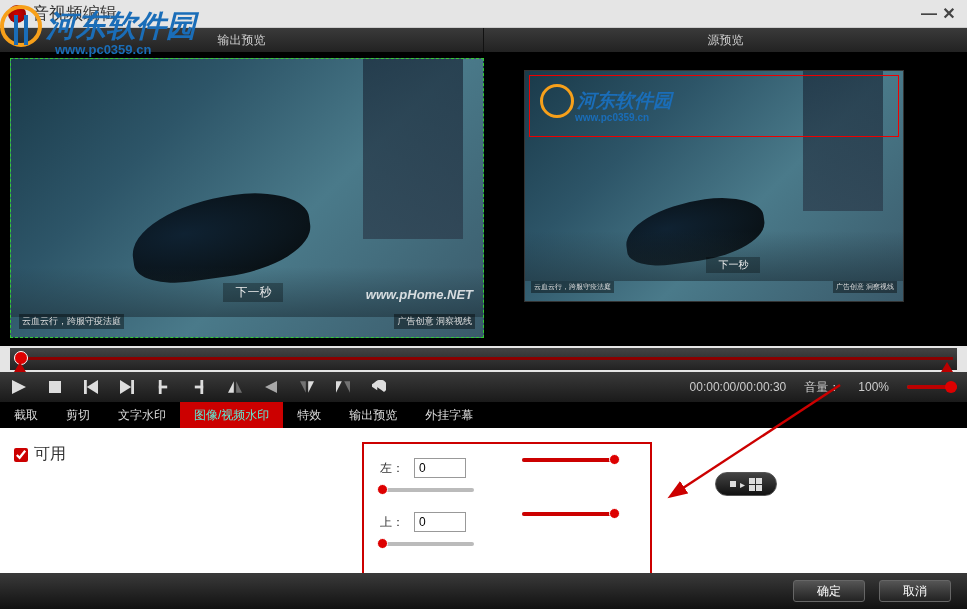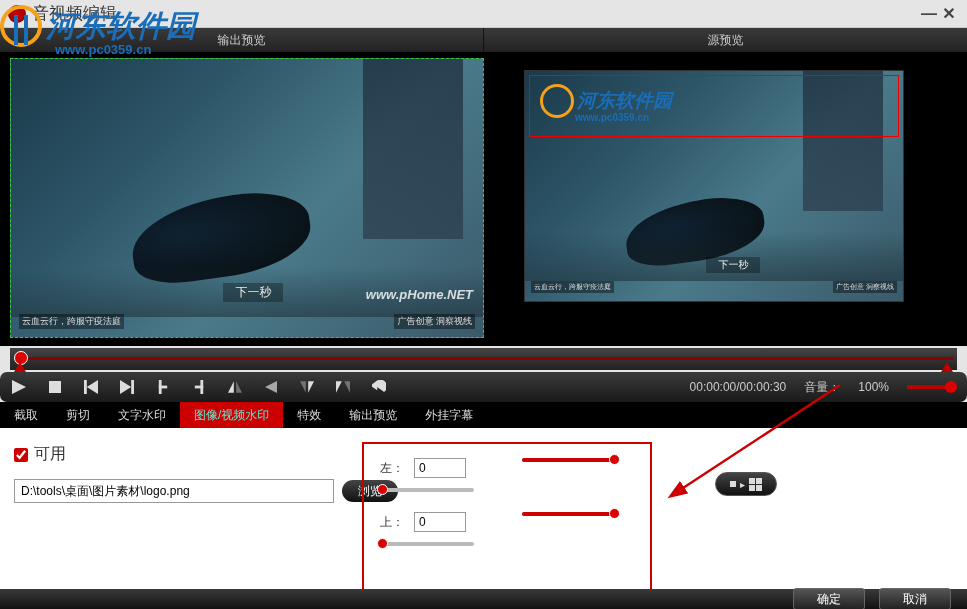--- a/index.html
+++ b/index.html
@@ -36,21 +36,21 @@
     .next-tag { position:absolute; bottom:35px; left:45%; color:#eee; font-size:12px; background:rgba(0,0,0,0.3); padding:1px 12px; }
     .next-tag-s { bottom:28px; font-size:10px; left:48%; }
     .corner-txt { position:absolute; bottom:8px; font-size:9px; color:#ddd; background:rgba(0,0,0,0.4); padding:1px 3px; }
     .phome { position:absolute; bottom:35px; right:10px; font-size:13px; font-style:italic; font-weight:bold; color:#fff; opacity:0.8; }
     
     .timeline { height: 22px; background: linear-gradient(#444, #222); position: relative; margin: 2px 10px; }
     .timeline-track { position: absolute; top: 9px; left: 4px; right: 4px; height: 3px; background: #8b0000; }
     .timeline-handle { position: absolute; top: 3px; left: 4px; width: 14px; height: 14px; background: #d00; border-radius: 50%; border: 1px solid #fff; }
     .timeline-tri { position:absolute; bottom:-2px; width:0; height:0; border-left:6px solid transparent; border-right:6px solid transparent; border-bottom:10px solid #b00; }
     
-    .toolbar { height: 30px; background: linear-gradient(#3a3a3a, #1a1a1a); display: flex; align-items: center; padding: 0 10px; gap: 18px; border-radius: 7px; }
+    .toolbar { height: 30px; background: linear-gradient(#3a3a3a, #1a1a1a); display: flex; align-items: center; padding: 0 10px; gap: 18px; }
     .tb-btn { width: 18px; height: 18px; cursor: pointer; display:flex; align-items:center; justify-content:center; }
     .tb-btn svg { fill: #ddd; }
     .tb-spacer { flex: 1; }
     .tb-time { color: #ccc; font-size: 12px; }
     .tb-vol-label { color: #ccc; font-size: 12px; }
     .tb-vol-slider { width: 50px; height: 4px; background: #555; position: relative; border-radius:2px; }
     .tb-vol-slider::after { content: ''; position: absolute; right: 0; top: -4px; width: 12px; height: 12px; background: #d00; border-radius: 50%; }
     .tb-vol-fill { position:absolute; left:0; top:0; bottom:0; width:100%; background:#b00; border-radius:2px; }
     
     .tabbar { height: 26px; background: #000; display: flex; align-items: stretch; }
@@ -76,21 +76,21 @@
     .params-grid { display:grid; grid-template-columns: 1fr 1fr; gap: 20px 18px; }
     
     .arrow-annot { position: absolute; pointer-events:none; }
     
     .ratio-btn { position: absolute; left: 715px; top: 44px; width: 62px; height: 24px; background: linear-gradient(#444,#111); border-radius: 12px; border: 1px solid #555; display: flex; align-items: center; justify-content: center; gap: 4px; cursor:pointer; }
     .ratio-btn .sq { width:6px; height:6px; background:#ddd; }
     .ratio-btn .arr { color:#ddd; font-size:10px; }
     .ratio-btn .grid4 { display:grid; grid-template-columns:6px 6px; gap:1px; }
     .ratio-btn .grid4 div { width:6px; height:6px; background:#ddd; }
     
-    .footer { position: absolute; bottom: 0; left: 0; right: 0; height: 20px; background: linear-gradient(#3a3a3a, #111); display: flex; align-items: center; justify-content: flex-end; padding: 7px 16px; gap: 14px; }
+    .footer { position: absolute; bottom: 0; left: 0; right: 0; height: 36px; background: linear-gradient(#3a3a3a, #111); display: flex; align-items: center; justify-content: flex-end; padding: 7px 16px; gap: 14px; }
     .footer-btn { width: 72px; height: 22px; background: linear-gradient(#555, #222); color: #fff; border: 1px solid #666; border-radius: 3px; font-size: 12px; cursor: pointer; }
   </style>
 </head>
 <body>
 
 <div class="watermark-bg">
   <div class="logo-circ"></div>
   <span>河东软件园</span>
 </div>
 <div class="watermark-url">www.pc0359.cn</div>
@@ -226,24 +226,20 @@
   <div class="tab">特效</div>
   <div class="tab">输出预览</div>
   <div class="tab">外挂字幕</div>
 </div>
 
 <div class="editor-panel">
   <div class="enable-row">
     <input type="checkbox" checked="" style="">
     <label>可用</label>
   </div>
-  <div class="path-row">
-    <input class="path-input" type="text" value="D:\tools\桌面\图片素材\logo.png" style="">
-    <button class="browse-btn">浏览</button>
-  </div>
 
   <div class="params-box">
     <div class="params-grid">
       <div class="param-group">
         <div class="param-row">
           <span class="param-label">左：</span>
           <input class="param-input" value="0" style="">
         </div>
         <div class="param-slider">
             <div class="fill" style="width:0%"></div>

